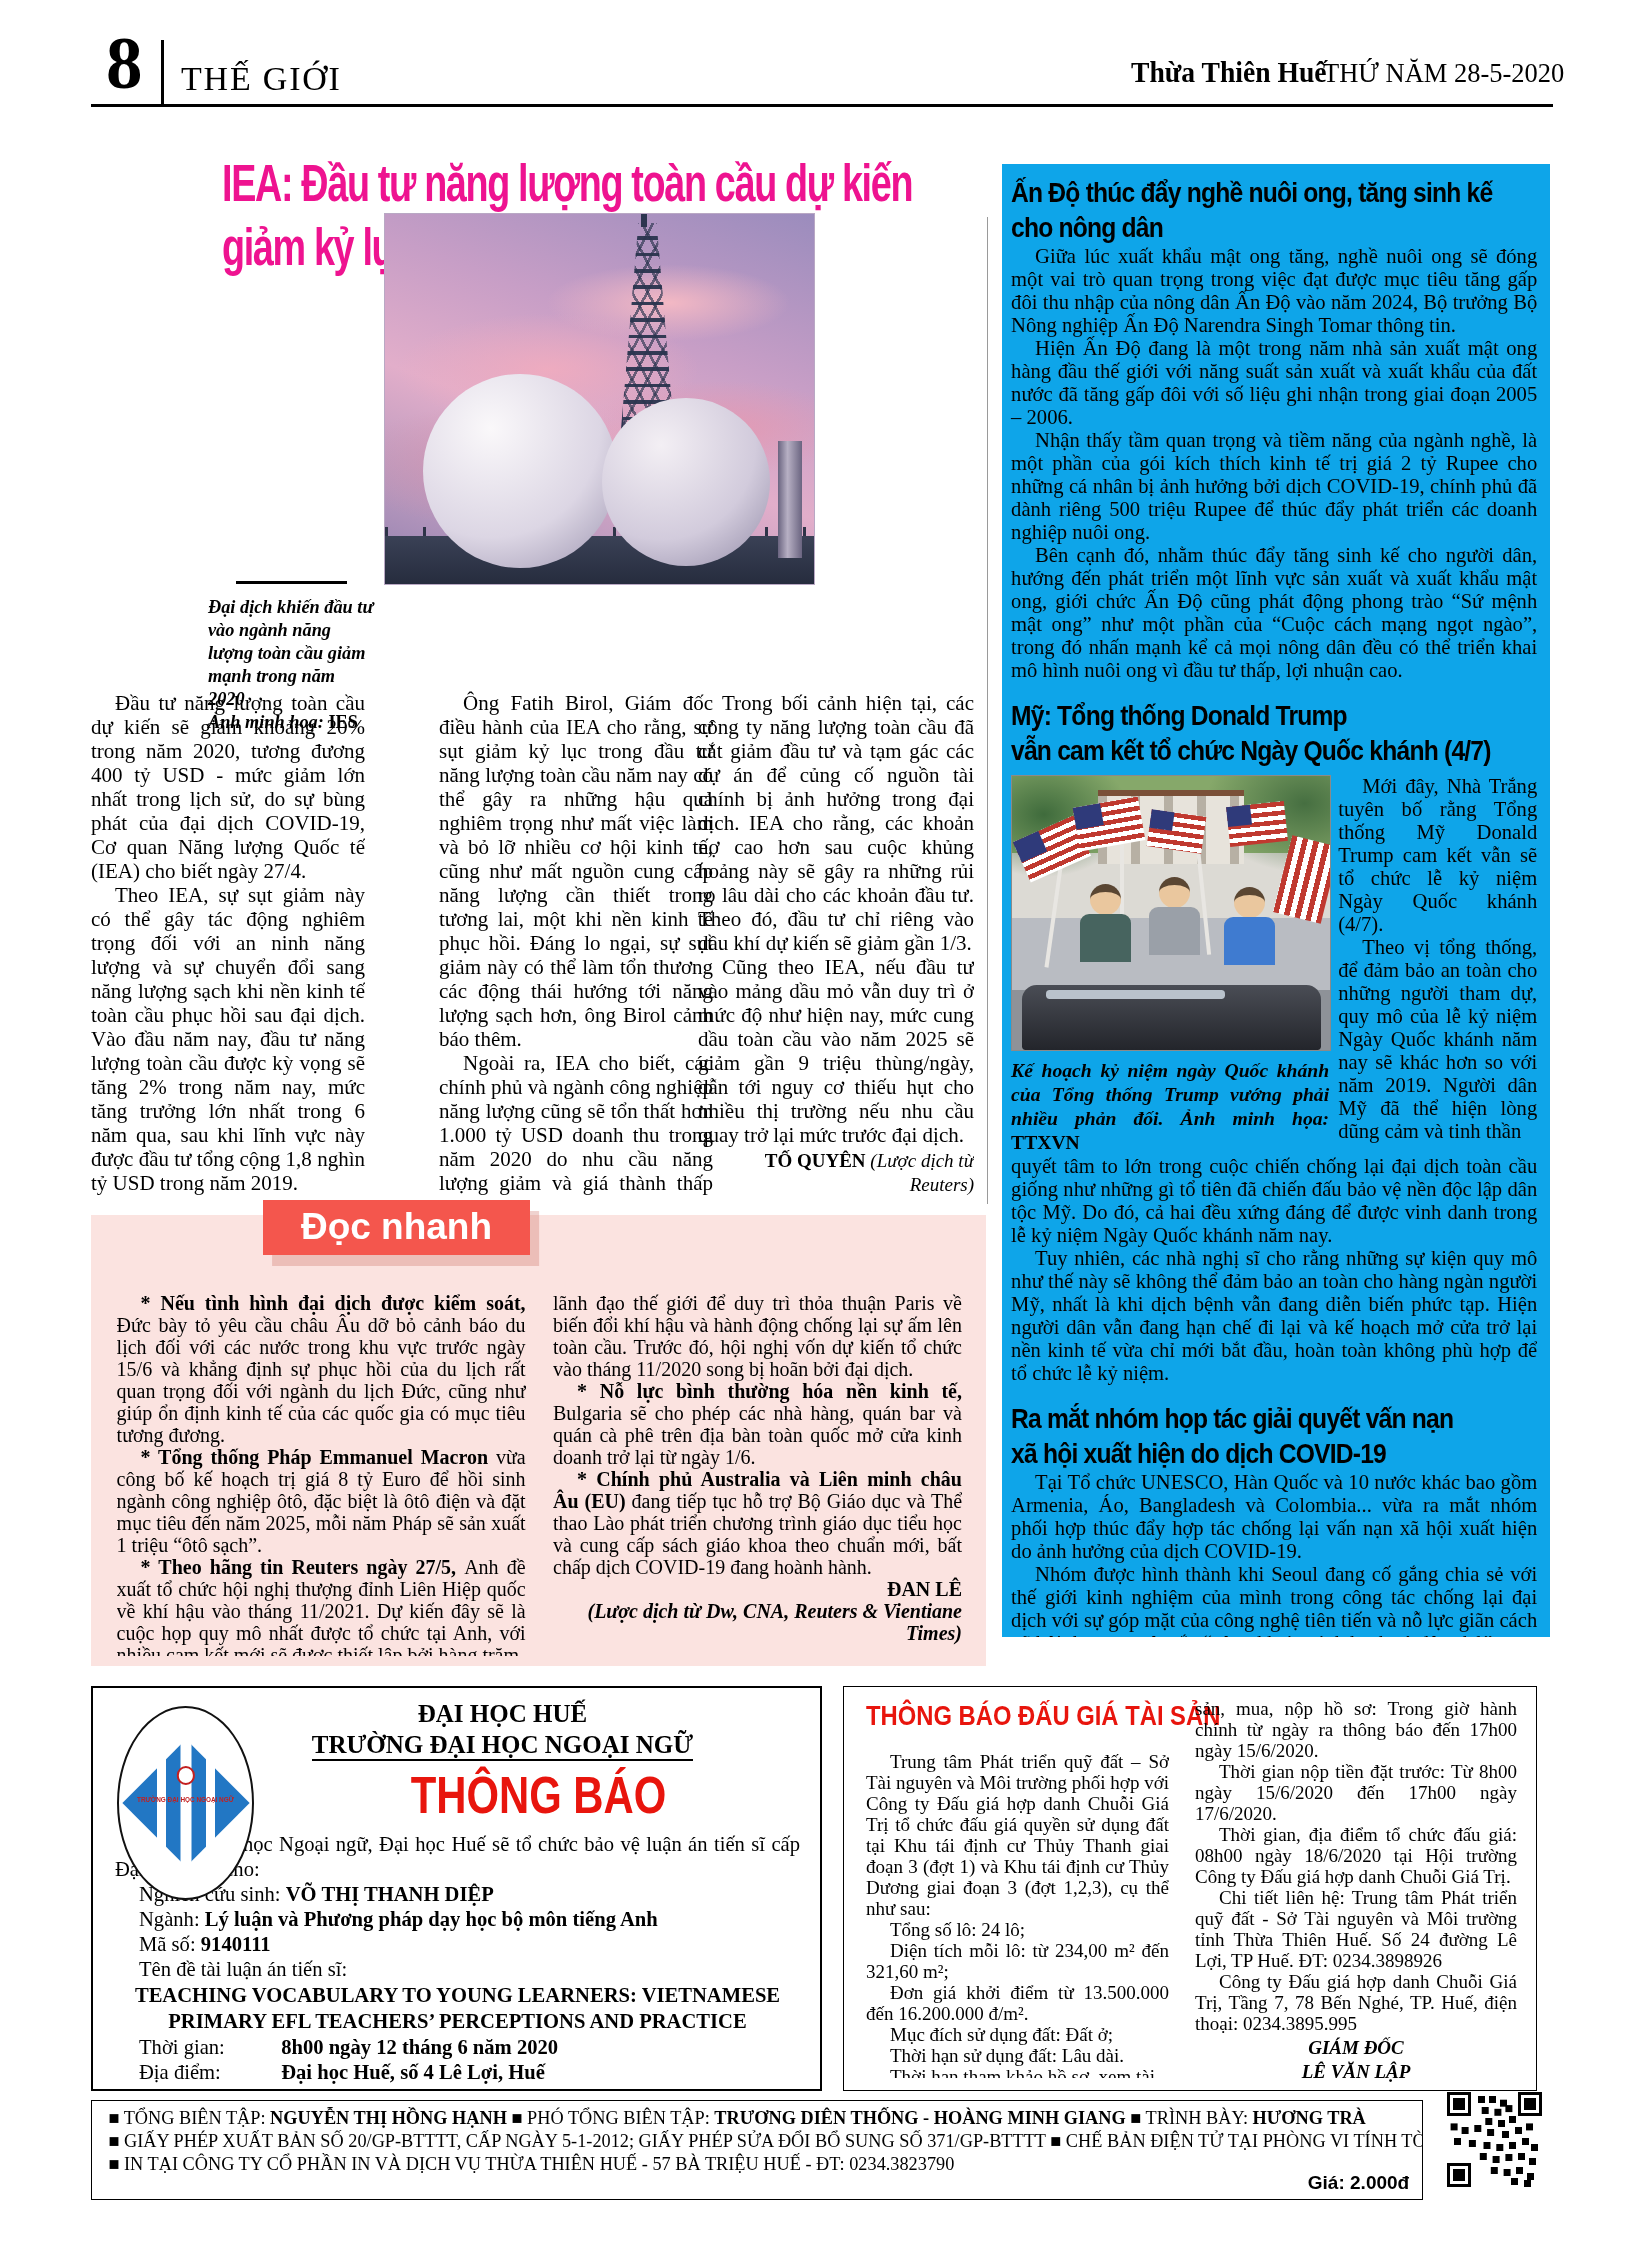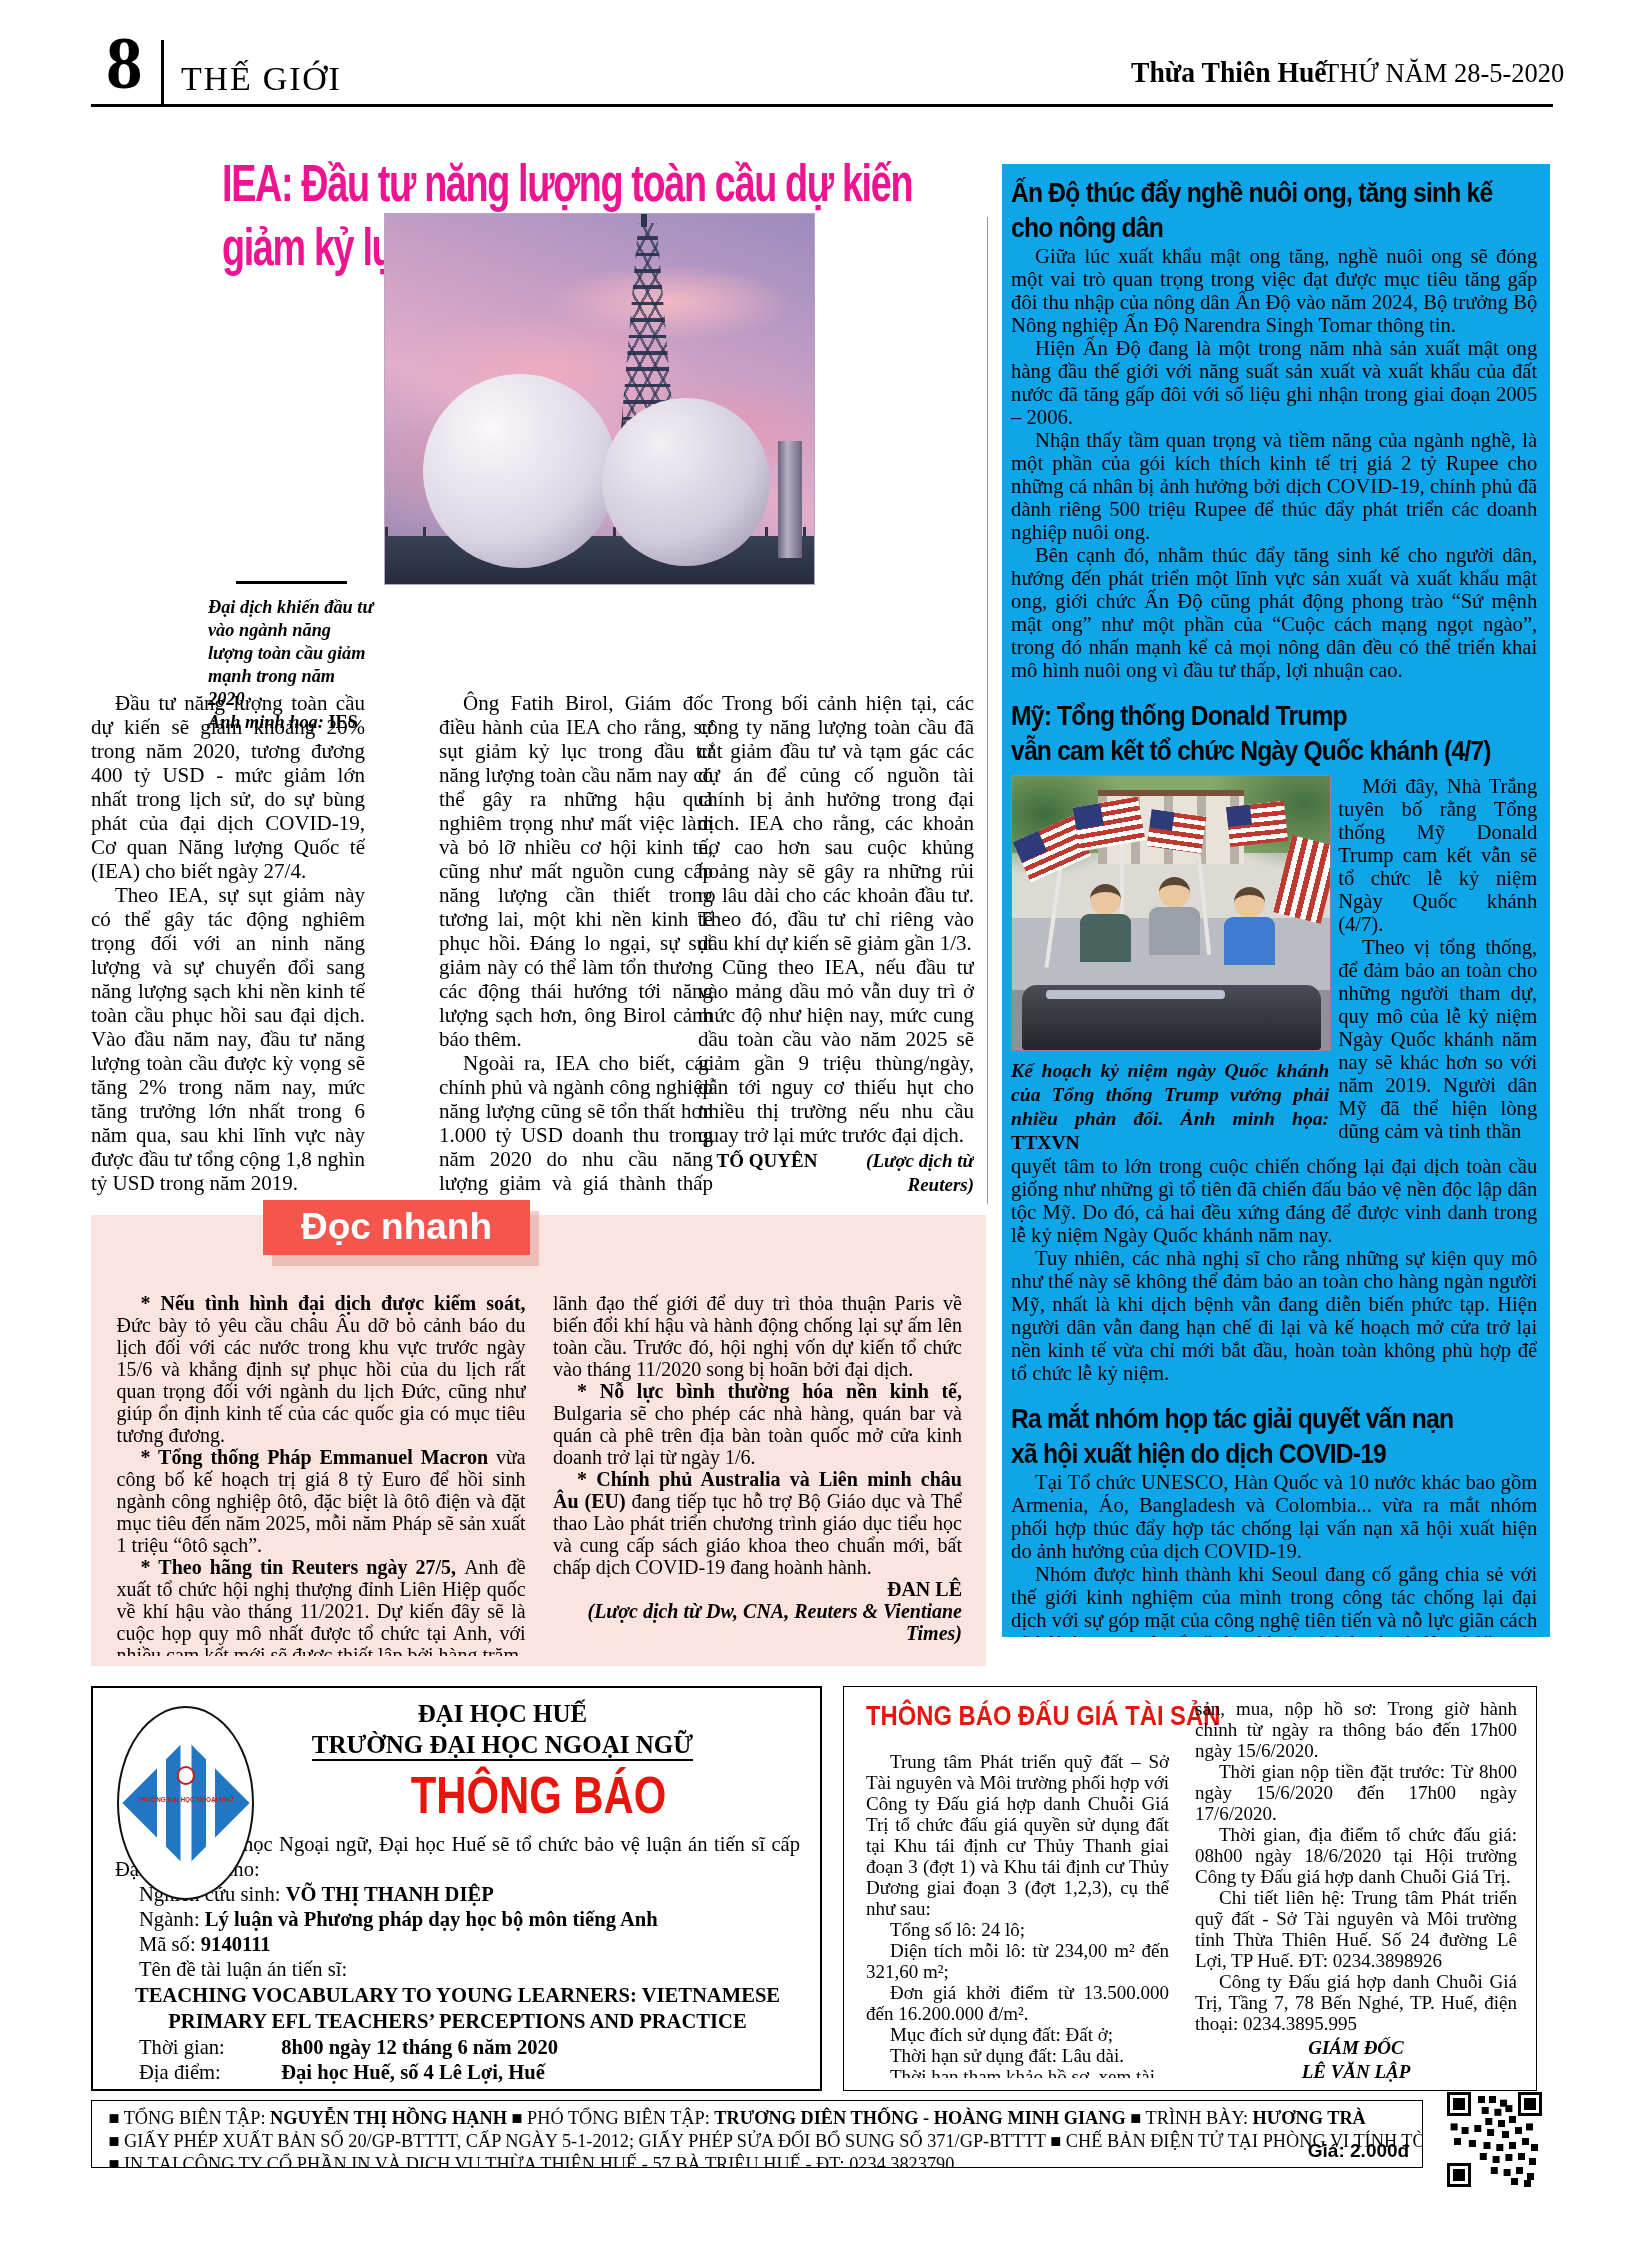--- a/index.html
+++ b/index.html
@@ -50,21 +50,21 @@
   
   .iea-caption{position:absolute;left:208px;top:581px;width:166px;font-size:18.3px;line-height:23px;
       font-style:italic;font-weight:bold;}
   .cap-rule{width:111px;height:2.7px;background:#000;margin:0 auto 12.8px auto;}
   .cap-credit b{font-style:normal;}
   
   .col{position:absolute;top:691px;height:519px;font-size:21px;line-height:24px;overflow:hidden;}
   .c1{left:91px;width:274px;} .c2{left:395px;width:274px;margin-left:44px;} .c3{left:698px;width:276px;}
   .para{margin:0;text-indent:24px;text-align:justify;}
   .iea-byline{text-align:right;font-size:19px;margin-top:1.8px;}
-  .iea-byline i{font-weight:bold;margin-left:44px;}
+  .iea-byline i{font-weight:normal;}
   .iea-byline b{font-weight:bold;}
   .vdiv{position:absolute;left:987px;top:217px;width:0.9px;height:987px;background:#9a9a9a;}
   
   .pink{position:absolute;left:91px;top:1215px;width:895px;height:451px;background:#fbe3e0;}
   .banner{position:absolute;left:172px;top:-14.6px;width:267px;height:55px;background:#f4564d;
       color:#fff;font-family:"Liberation Sans",sans-serif;font-weight:bold;font-size:37px;
       text-align:center;line-height:53px;box-shadow:9.1px 11px 0 rgba(196,92,84,.28);}
   .dn-col{position:absolute;top:77px;height:364px;font-size:20px;line-height:22px;overflow:hidden;}
   .dn1{left:25.6px;width:409px;} .dn2{left:462px;width:409px;}
   .dn-col .para b{font-weight:bold;}
@@ -150,21 +150,21 @@
        box-sizing:border-box;overflow:hidden;}
   .a-title{position:absolute;left:22px;top:12.8px;color:#e8150d;font-family:"Liberation Sans",sans-serif;
        font-weight:bold;font-size:28px;white-space:nowrap;transform:scaleX(.85);transform-origin:left;}
   .a-col{position:absolute;font-size:19px;line-height:21px;overflow:hidden;}
   .a1{left:22px;top:64px;width:303px;height:327px;}
   .a2{left:351px;top:11px;width:322px;height:336px;}
   .a2 .para:first-child{text-indent:0;}
   .a-sign{position:absolute;left:351px;top:349px;width:322px;text-align:center;font-weight:bold;
        font-size:19px;line-height:24px;font-style:italic;}
   
-  .foot{position:absolute;left:91px;top:2100px;width:1332px;height:68px;border:0.9px solid #000;
+  .foot{position:absolute;left:91px;top:2100px;width:1332px;height:100px;border:0.9px solid #000;
        box-sizing:border-box;padding:6.4px 16.4px;font-size:18.3px;line-height:23px;overflow:hidden;}
   .f-line{white-space:nowrap;}
   .f-line b{font-weight:bold;}
   .price{position:absolute;right:12.8px;bottom:5.5px;font-family:"Liberation Sans",sans-serif;
        font-weight:bold;font-size:19px;}
   
   .qr{position:absolute;left:1447px;top:2092px;width:95px;height:95px;background:#fff;}
   .qf{position:absolute;width:24px;height:24px;border:3.7px solid #000;box-sizing:border-box;}
   .qf::after{content:"";position:absolute;inset:2.7px;background:#000;}
   .qtl{left:0;top:0;} .qtr{right:0;top:0;} .qbl{left:0;bottom:0;}

